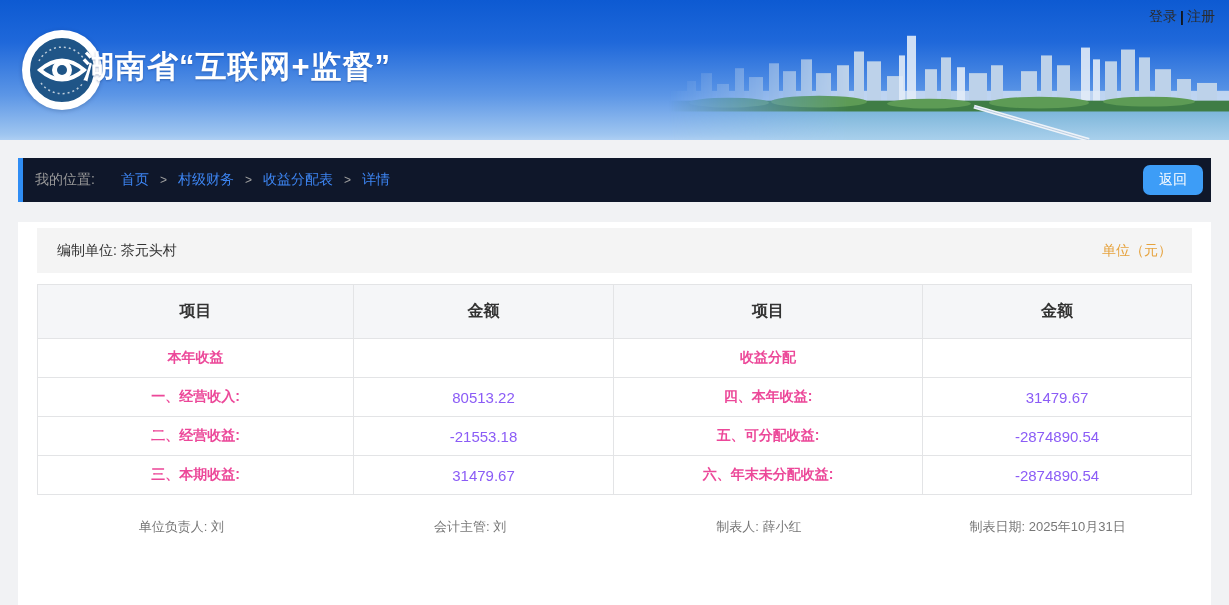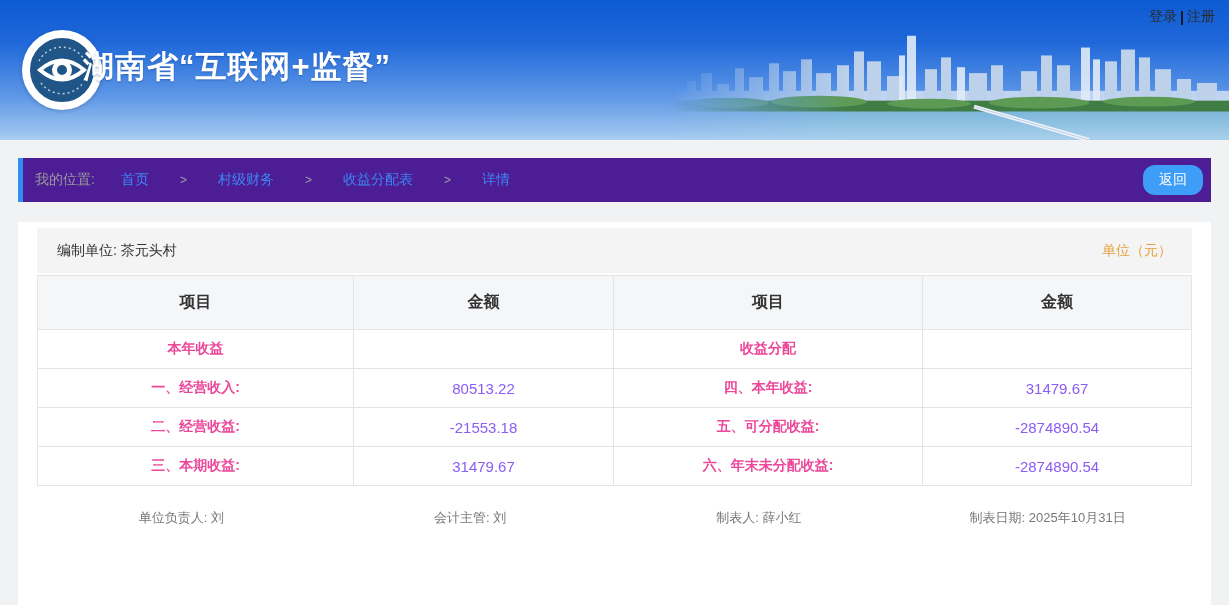--- a/index.html
+++ b/index.html
@@ -30,31 +30,31 @@
   }
   .auth{
     position:absolute; top:8px; right:14px;
     font-size:14px; color:#2b2b2b; display:flex; align-items:center;
   }
   .auth span{ cursor:pointer; }
   .auth .divider{ margin:0 3px; font-weight:bold; color:#111; }
 
   
   .crumb-bar{
-    margin:18px 18px 0 18px; height:44px; background:#4c1d95;
+    margin:18px 18px 0 18px; height:44px; background:#0f172a;
     display:flex; align-items:center; position:relative;
   }
   .crumb-accent{ width:5px; height:44px; background:#2f8df4; flex:0 0 5px; }
   .crumb-label{ margin-left:12px; color:#999; font-size:14px; }
-  .crumb-links{ display:flex; align-items:center; margin-left:26px;gap:20px; }
+  .crumb-links{ display:flex; align-items:center; margin-left:26px; }
   .crumb-link{ color:#3d85f2; font-size:14px; cursor:pointer; text-decoration:none; }
   .crumb-sep{ color:#a0a0a0; font-size:12px; margin:0 11px; }
   .back-btn{
     margin-left:auto; margin-right:8px; width:60px; height:30px;
-    background:#3d9df7; border:none; border-radius:12px;
+    background:#3d9df7; border:none; border-radius:7px;
     color:#fff; font-size:14px; cursor:pointer;
     font-family:"Liberation Sans","DejaVu Sans",sans-serif;
   }
 
   
   .card{
     margin:20px 18px 0 18px; background:#fff; padding:6px 19px 0 19px;
     height:383px;
   }
   .table-code{
@@ -62,21 +62,21 @@
     padding-left:20px; font-size:14px; color:#333;
   }
   .unit-bar{
     height:45px; background:#f4f4f4;
     display:flex; align-items:center; justify-content:space-between;
     padding:0 20px; font-size:14px; color:#333;
   }
   .unit-right{ color:#e6a23c; }
 
   .report-table{
-    margin-top:2px; width:100%;
+    margin-top:11px; width:100%;
     border-collapse:collapse; table-layout:fixed;
   }
   .report-table th{
     height:54px; background:#f5f6f8; border:1px solid #e3e4e6;
     font-size:16px; color:#333; font-weight:bold; text-align:center;
   }
   .report-table td{
     height:39px; border:1px solid #e3e4e6; text-align:center;
     font-size:14px; color:#ec4899;
   }

